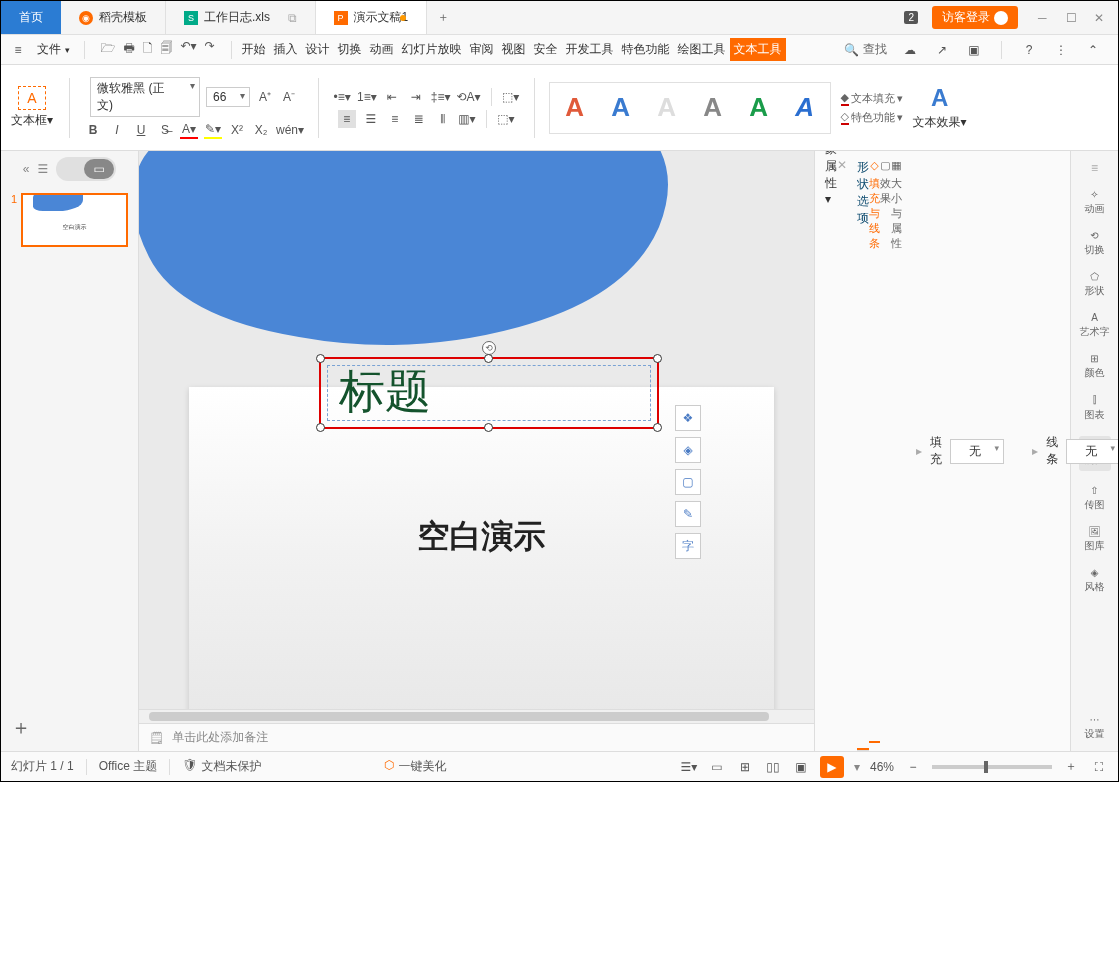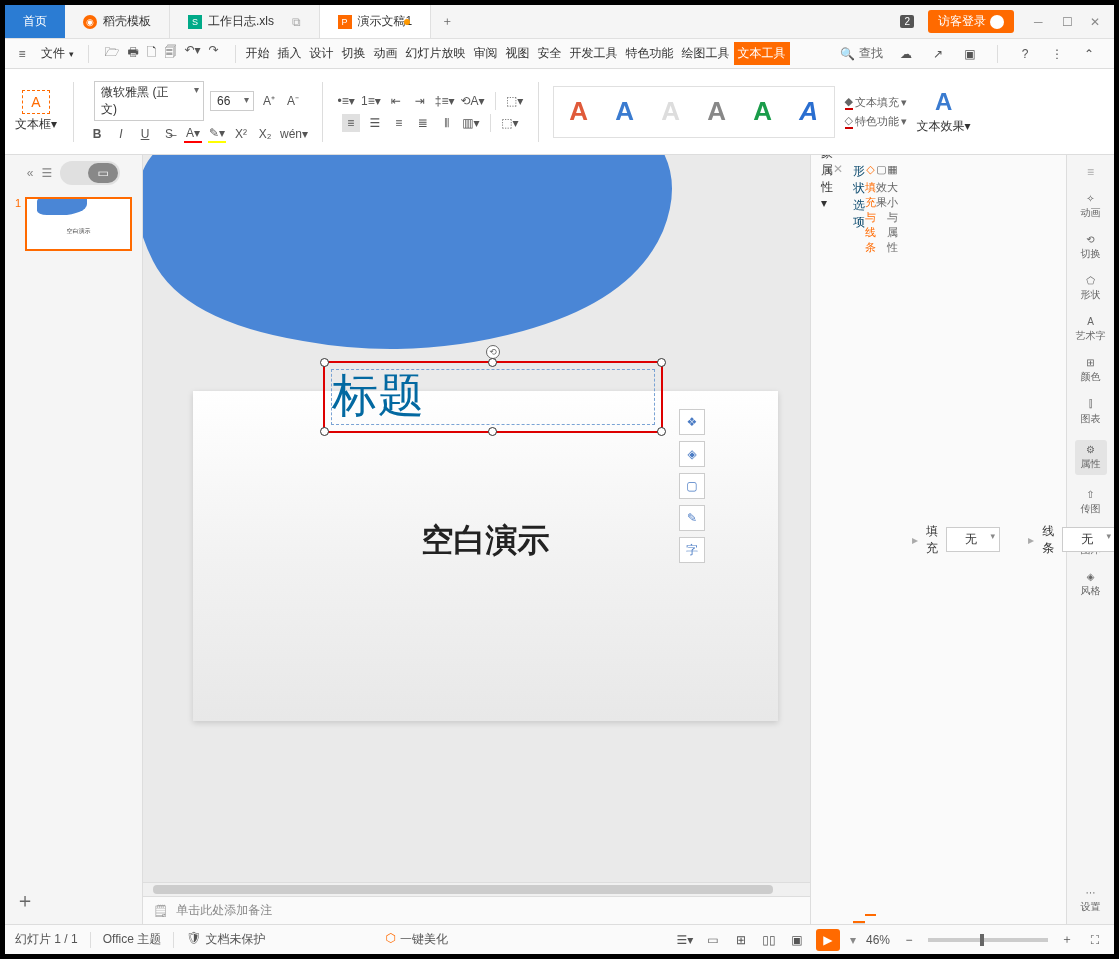--- a/index.html
+++ b/index.html
@@ -1,17 +1,17 @@
 <!DOCTYPE html>
 <html><head>
 <meta charset="utf-8">
 <style>
 * { margin: 0; padding: 0; box-sizing: border-box; font-family: "Microsoft YaHei", sans-serif; }
 body { background: #fff; font-size: 12px; color: #333; overflow: hidden; }
-.app { width: 1119px; height: 959px; display: flex; flex-direction: column; border: 5px solid #000000; }
+.app { width: 1119px; height: 782px; display: flex; flex-direction: column; border: 1px solid #000000; }
 
 
 .titlebar { height: 34px; display: flex; align-items: stretch; background: #f5f5f5; border-bottom: 1px solid #e0e0e0; }
 .tabs { display: flex; flex: 1; }
 .tab { padding: 0 18px; display: flex; align-items: center; gap: 6px; cursor: pointer; position: relative; border-right: 1px solid #e0e0e0; }
 .tab.home { background: #2b7cd3; color: #fff; border-right: none; }
 .tab.active { background: #fff; }
 .tab .dot { width: 6px; height: 6px; background: #ff9900; border-radius: 50%; position: absolute; right: 20px; top: 14px; }
 .tab-close { margin-left: 12px; color: #aaa; }
 .new-tab { padding: 0 10px; display: flex; align-items: center; color: #666; cursor: pointer; }
@@ -60,21 +60,21 @@
 
 .canvas { flex: 1; display: flex; flex-direction: column; background: #eaeaea; position: relative; }
 .slide-area { flex: 1; position: relative; overflow: auto; }
 .slide { position: absolute; left: 50px; top: 36px; width: 585px; height: 694px; }
 .slide-page { position: absolute; top: 200px; left: 0; width: 585px; height: 330px; background: linear-gradient(#fff,#f2f2f2,#e8e8e8); box-shadow: 0 2px 6px rgba(0,0,0,.15); }
 .blob { position: absolute; top: -120px; left: -100px; width: 700px; height: 290px; }
 .title-box { position: absolute; top: 170px; left: 130px; width: 340px; height: 72px; border: 2px solid #d00; }
 .title-inner { position: absolute; inset: 6px; border: 1px dashed #7aa3d4; }
 .handle { position: absolute; width: 9px; height: 9px; background: #fff; border: 1px solid #333; border-radius: 50%; }
 .rothandle { position: absolute; width: 14px; height: 14px; background: #fff; border: 1px solid #666; border-radius: 50%; left: 50%; top: -18px; transform: translateX(-50%); display: flex; align-items: center; justify-content: center; color: #666; font-size: 9px; }
-.title-text { font-size: 46px; color: #0369a1; font-weight: 300; padding-left: 7px; line-height: 64px; }
+.title-text { font-size: 46px; color: #14532d; font-weight: 300; padding-left: 18px; line-height: 64px; }
 .sub1 { position: absolute; top: 128px; width: 100%; text-align: center; font-size: 32px; font-weight: bold; color: #222; }
 .sub2 { position: absolute; top: 178px; width: 100%; text-align: center; font-size: 14px; color: #555; }
 .float-tools { position: absolute; top: 218px; left: 486px; display: flex; flex-direction: column; gap: 6px; }
 .ft-btn { width: 26px; height: 26px; background: #fff; border: 1px solid #ccc; display: flex; align-items: center; justify-content: center; cursor: pointer; color: #4a7bc4; }
 .notes { height: 28px; border-top: 1px solid #ddd; background: #fafafa; display: flex; align-items: center; padding: 0 10px; gap: 8px; color: #888; }
 .scroll-h { height: 14px; background: #f0f0f0; border-top: 1px solid #ddd; position: relative; }
 .scroll-h .thumb-bar { position: absolute; left: 10px; top: 2px; width: 620px; height: 9px; background: #ccc; border-radius: 4px; }
 
 
 .rpanel { width: 256px; background: #fafafa; border-left: 1px solid #ddd; display: flex; }

